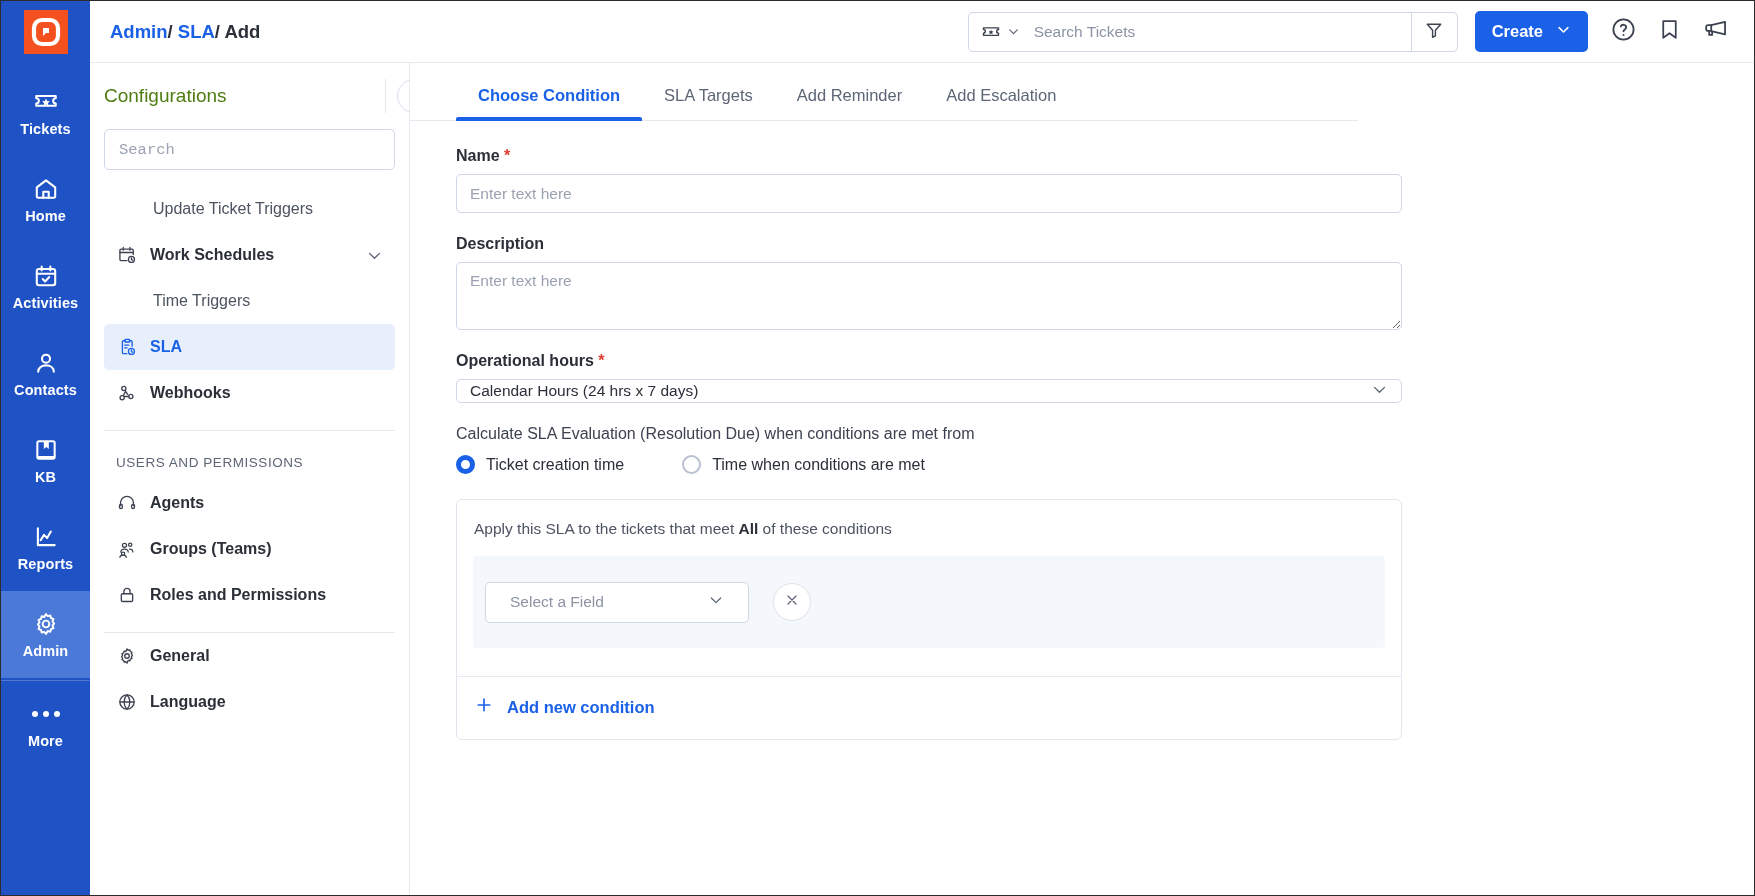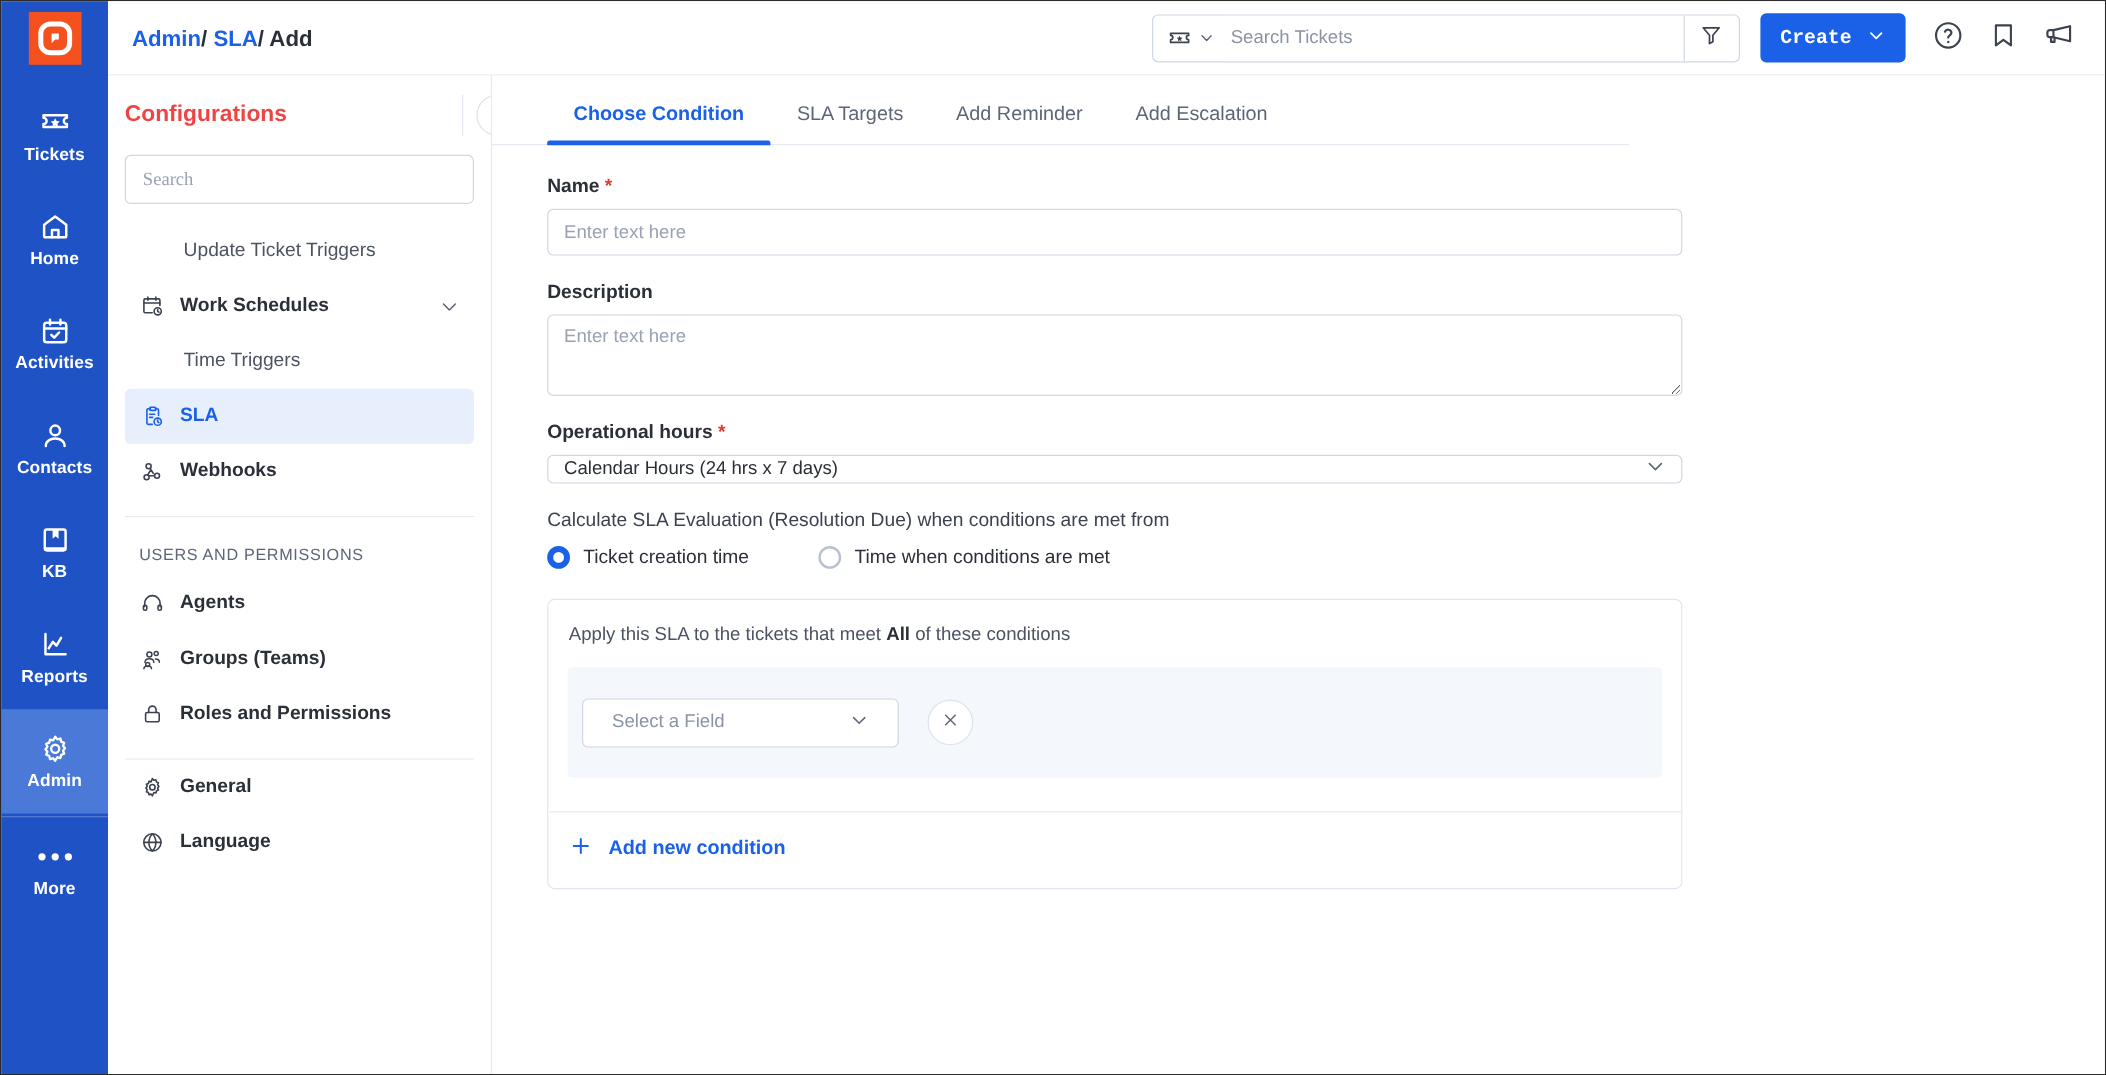--- a/index.html
+++ b/index.html
@@ -134,21 +134,21 @@
     height: 41px;
     background: #1a61e8;
     color: #fff;
     border: none;
     border-radius: 5px;
     padding: 0 17px;
     font-size: 16.5px;
     font-weight: 700;
     display: flex; align-items: center; gap: 13px;
     cursor: pointer;
-    font-family: Liberation Mono, monospace;
+    font-family: Liberation Sans, sans-serif;
     flex: 0 0 auto;
   }
   .icon-btn {
     width: 46px; height: 46px;
     display: flex; align-items: center; justify-content: center;
     cursor: pointer;
     flex: 0 0 auto;
   }
   .icon-btn.first { margin-left: 12px; }
 
@@ -165,22 +165,22 @@
     overflow: hidden;
   }
   .config-head {
     display: flex; align-items: center;
     height: 66px;
     padding: 0 0 0 14px;
     position: relative;
   }
   .config-title {
     font-size: 19px;
-    font-weight: 700;
-    color: #ef4444;
+    font-weight: 400;
+    color: #4d7c0f;
   }
   .collapse-wrap {
     position: absolute;
     right: -22px;
     top: 16px;
     display: flex; align-items: center;
   }
   .collapse-divider {
     width: 1px; height: 34px; background: #e2e7f0; margin-right: 11px;
   }
@@ -196,21 +196,21 @@
     margin: 0 14px 0 14px;
     height: 41px;
     border: 1px solid #cfd6e4;
     border-radius: 5px;
     display: flex; align-items: center;
     padding: 0 14px;
   }
   .config-search input {
     border: none; outline: none; width: 100%;
     font-size: 15.5px; color: #3c4250;
-    font-family: Liberation Serif, serif;
+    font-family: Liberation Mono, monospace;
     background: transparent;
   }
   .config-search input::placeholder { color: #9aa2b2; }
 
   .config-list { margin-top: 16px; }
   .cfg-item {
     display: flex; align-items: center;
     gap: 13px;
     height: 46px;
     margin: 0 14px;

